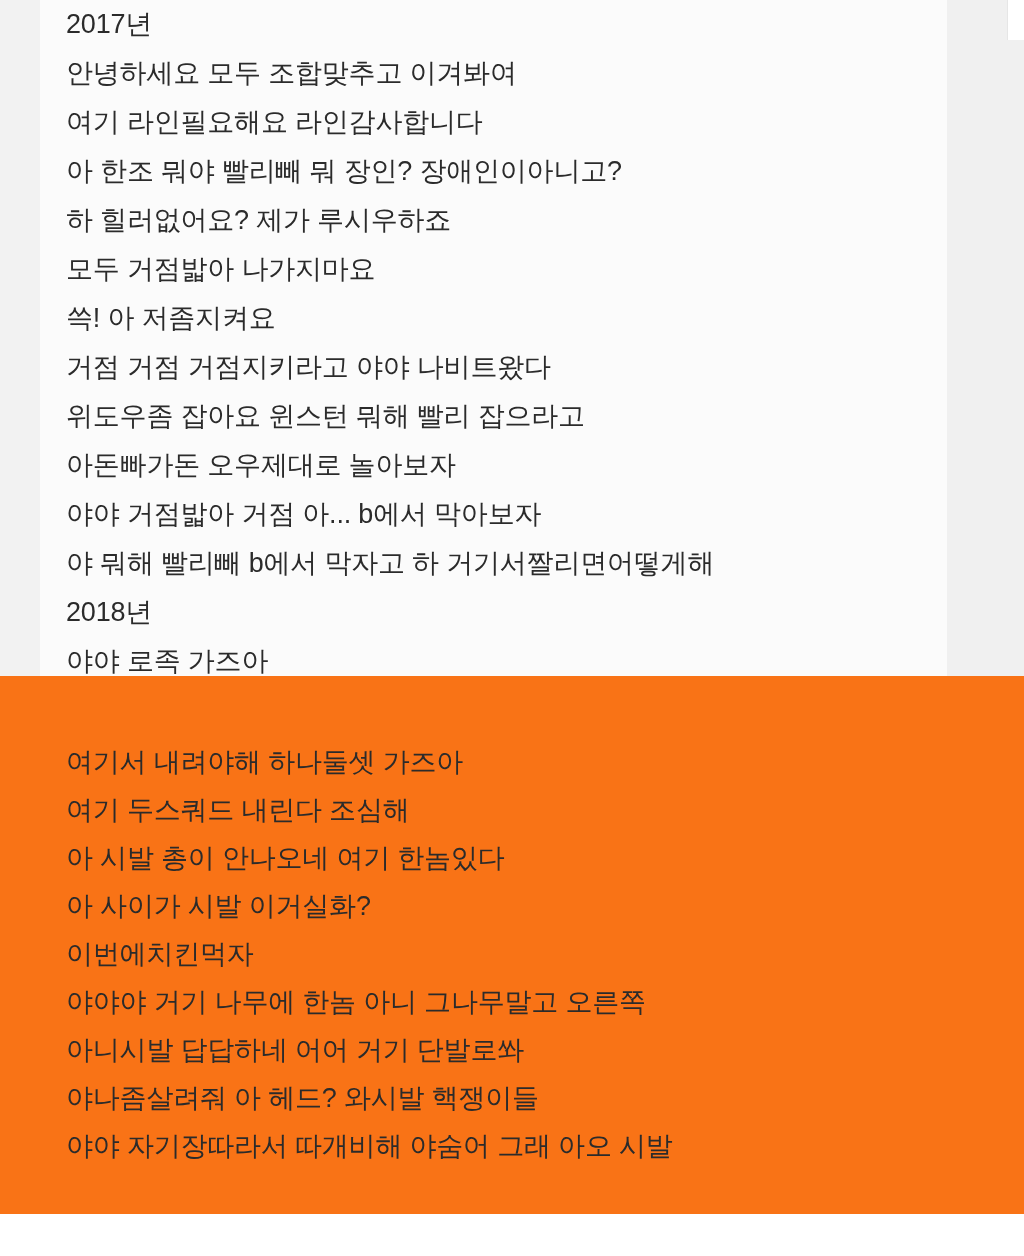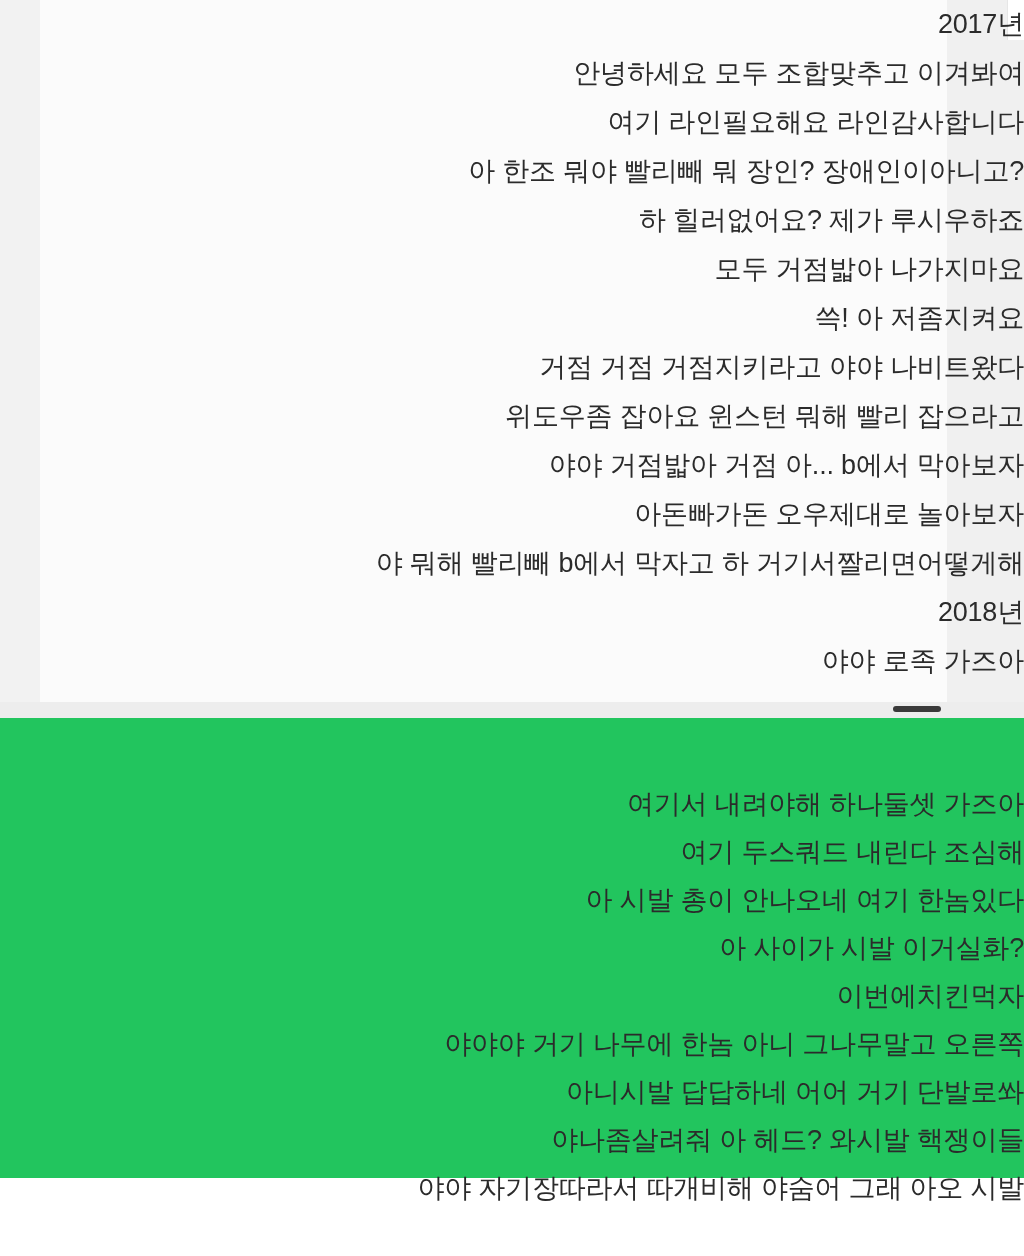--- a/index.html
+++ b/index.html
@@ -14,21 +14,20 @@
     -webkit-font-smoothing: antialiased;
     position: relative;
     overflow: hidden;
   }
 
   .page {
     position: relative;
     width: 1024px;
     height: 1256px;
     background: #ffffff;
-    text-align: right;
   }
 
   
   .block-top {
     position: absolute;
     left: 0;
     top: 0;
     width: 1024px;
     height: 718px;
     background: #f2f2f2;
@@ -73,24 +72,24 @@
     width: 17px;
     height: 40px;
     background: #ffffff;
     border-left: 1px solid #e6e6e6;
   }
 
   
   .block-bottom {
     position: absolute;
     left: 0;
-    top: 718px;
+    top: 676px;
     width: 1024px;
-    height: 460px;
-    background: #22c55e;
+    height: 538px;
+    background: #f97316;
   }
 
   .lines {
     position: absolute;
     left: 66px;
     top: 0;
     right: 0;
   }
   .line {
     color: #2b2b2b;
@@ -116,22 +115,22 @@
     <div class="lines">
       <div class="line">2017년</div>
       <div class="line">안녕하세요 모두 조합맞추고 이겨봐여</div>
       <div class="line">여기 라인필요해요 라인감사합니다</div>
       <div class="line">아 한조 뭐야 빨리빼 뭐 장인? 장애인이아니고?</div>
       <div class="line">하 힐러없어요? 제가 루시우하죠</div>
       <div class="line">모두 거점밟아 나가지마요</div>
       <div class="line">쓱! 아 저좀지켜요</div>
       <div class="line">거점 거점 거점지키라고 야야 나비트왔다</div>
       <div class="line">위도우좀 잡아요 윈스턴 뭐해 빨리 잡으라고</div>
+      <div class="line">아돈빠가돈 오우제대로 놀아보자</div>
       <div class="line">야야 거점밟아 거점 아... b에서 막아보자</div>
-      <div class="line">아돈빠가돈 오우제대로 놀아보자</div>
       <div class="line">야 뭐해 빨리빼 b에서 막자고 하 거기서짤리면어떻게해</div>
       <div class="line">2018년</div>
       <div class="line">야야 로족 가즈아</div>
     </div>
 
     <div class="divider-strip"></div>
     <div class="handle-bar"></div>
   </div>
 
   <div class="block-bottom">

